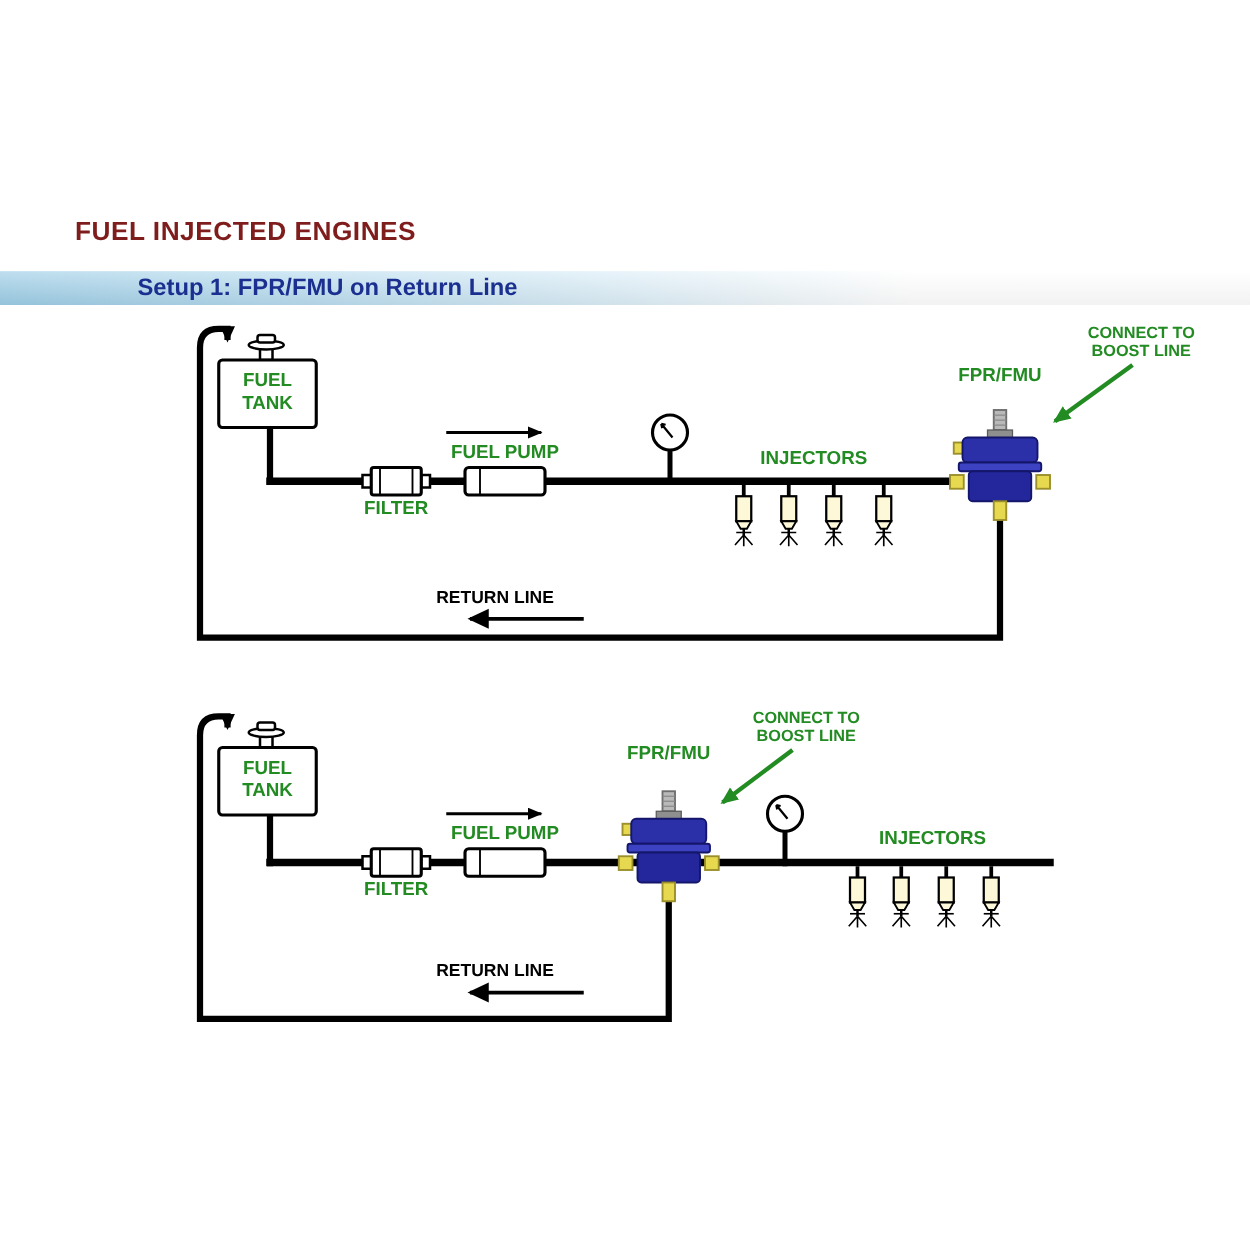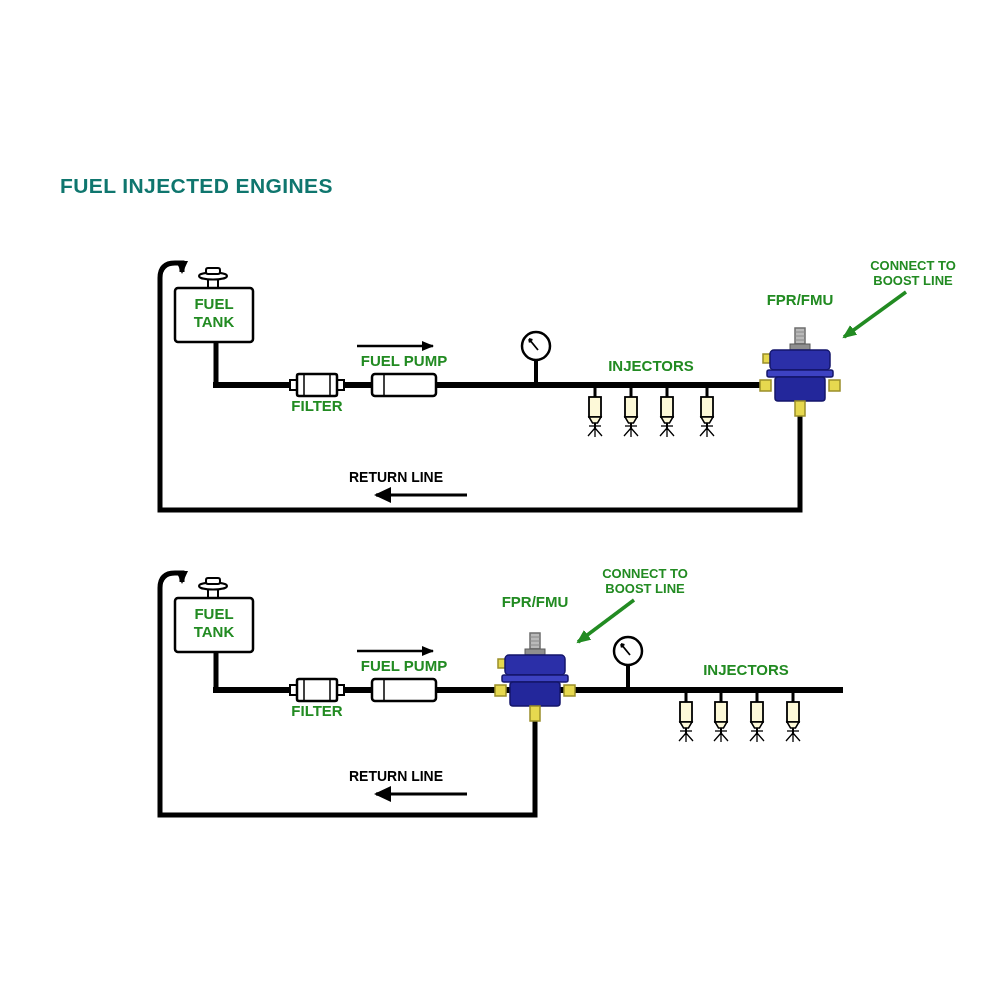--- a/index.html
+++ b/index.html
@@ -1,19 +1,19 @@
 <!DOCTYPE html>
 <html><head>
 <meta charset="utf-8">
 <style>
   html,body{margin:0;padding:0;background:#fff;}
   .page{position:relative;width:1000px;height:1000px;background:#fff;overflow:hidden;
         font-family:"Liberation Sans",sans-serif;}
   .title{position:absolute;left:60px;top:174px;font-size:21px;font-weight:bold;
-         color:#0f766e;letter-spacing:.4px;}
+         color:#7f1d1d;letter-spacing:.4px;}
   .banner{position:absolute;left:0;width:1000px;height:27px;
           background:linear-gradient(to bottom,rgba(255,255,255,.35),rgba(0,0,0,.05)),
                      linear-gradient(to right,#9ccde6 0px,#c4e2f2 330px,#ffffff 730px,#ffffff 100%);
           line-height:27px;}
   .banner span{margin-left:110px;font-size:19px;font-weight:bold;color:#1a2f8f;}
   .banner1{top:217px;} .banner2{top:525px;}
   .diag{position:absolute;left:0;}
   #diagram1{top:245px;} #diagram2{top:555px;}
   svg text{font-family:"Liberation Sans",sans-serif;font-weight:bold;}
   .mid{text-anchor:middle;}
@@ -88,20 +88,23 @@
         <rect x="-25" y="49" width="50" height="24" rx="3" fill="#23279b" stroke="#14166b" stroke-width="1.5"></rect>
         <rect x="-40" y="52" width="11" height="11" fill="#e6d84f" stroke="#9a8f2a" stroke-width="1.5"></rect>
         <rect x="29" y="52" width="11" height="11" fill="#e6d84f" stroke="#9a8f2a" stroke-width="1.5"></rect>
         <rect x="-5" y="73" width="10" height="15" fill="#e6d84f" stroke="#9a8f2a" stroke-width="1.5"></rect>
       </g>
     </defs>
   </svg>
 
   <div class="title">FUEL INJECTED ENGINES</div>
 
+  <div class="banner banner1">
+    <span>Setup 1: FPR/FMU on Return Line</span>
+  </div>
 
   <svg id="diagram1" class="diag" width="1000" height="280" viewBox="0 0 1000 280">
 
     <path d="M800,167 L800,265 L160,265 L160,33 Q160,18 175,18 L182,18 L182,27" fill="none" stroke="#000" stroke-width="5" marker-end="url(#arr-pipe)"></path>
 
     <line x1="213" y1="140" x2="764" y2="140" stroke="#000" stroke-width="6"></line>
     <line x1="216" y1="97" x2="216" y2="143" stroke="#000" stroke-width="5"></line>
 
     <use href="#sym-tank" x="175" y="43"></use>
     <text x="214" y="64" class="mid g15">FUEL</text>

